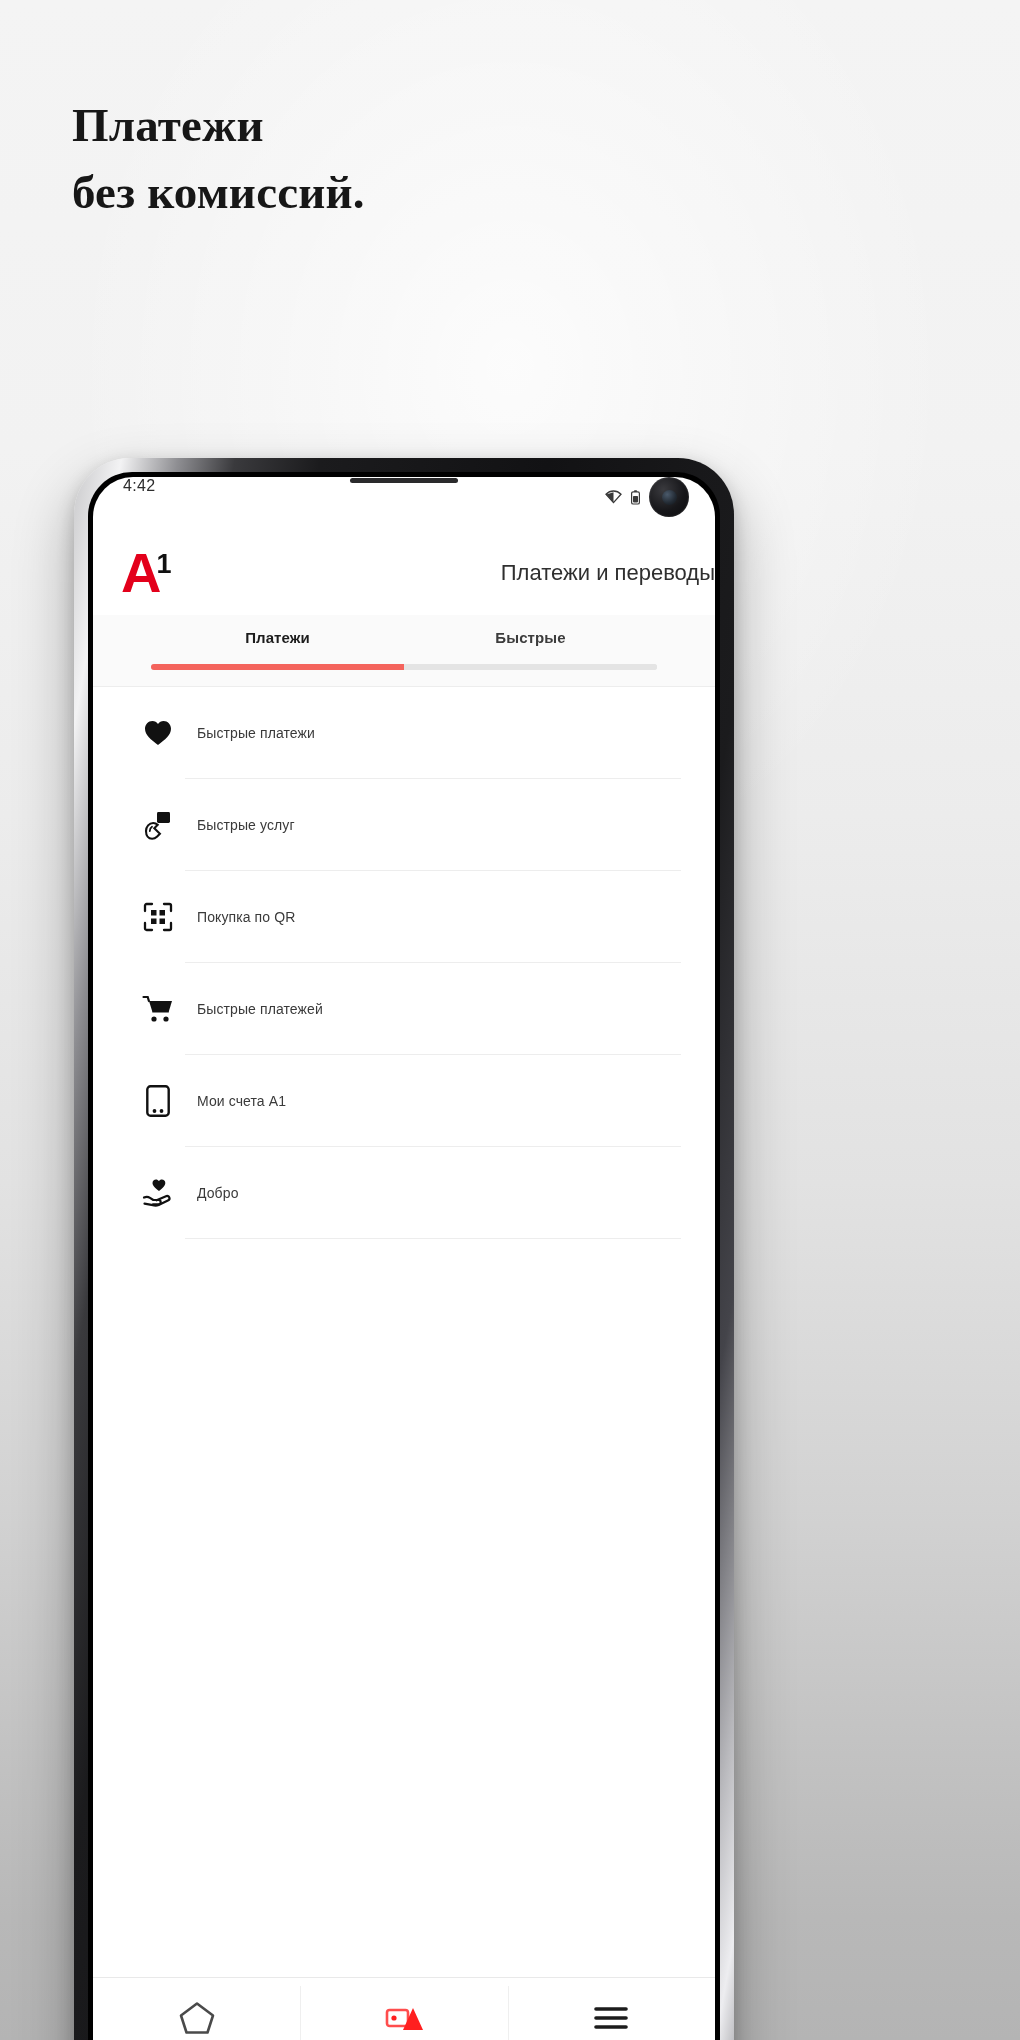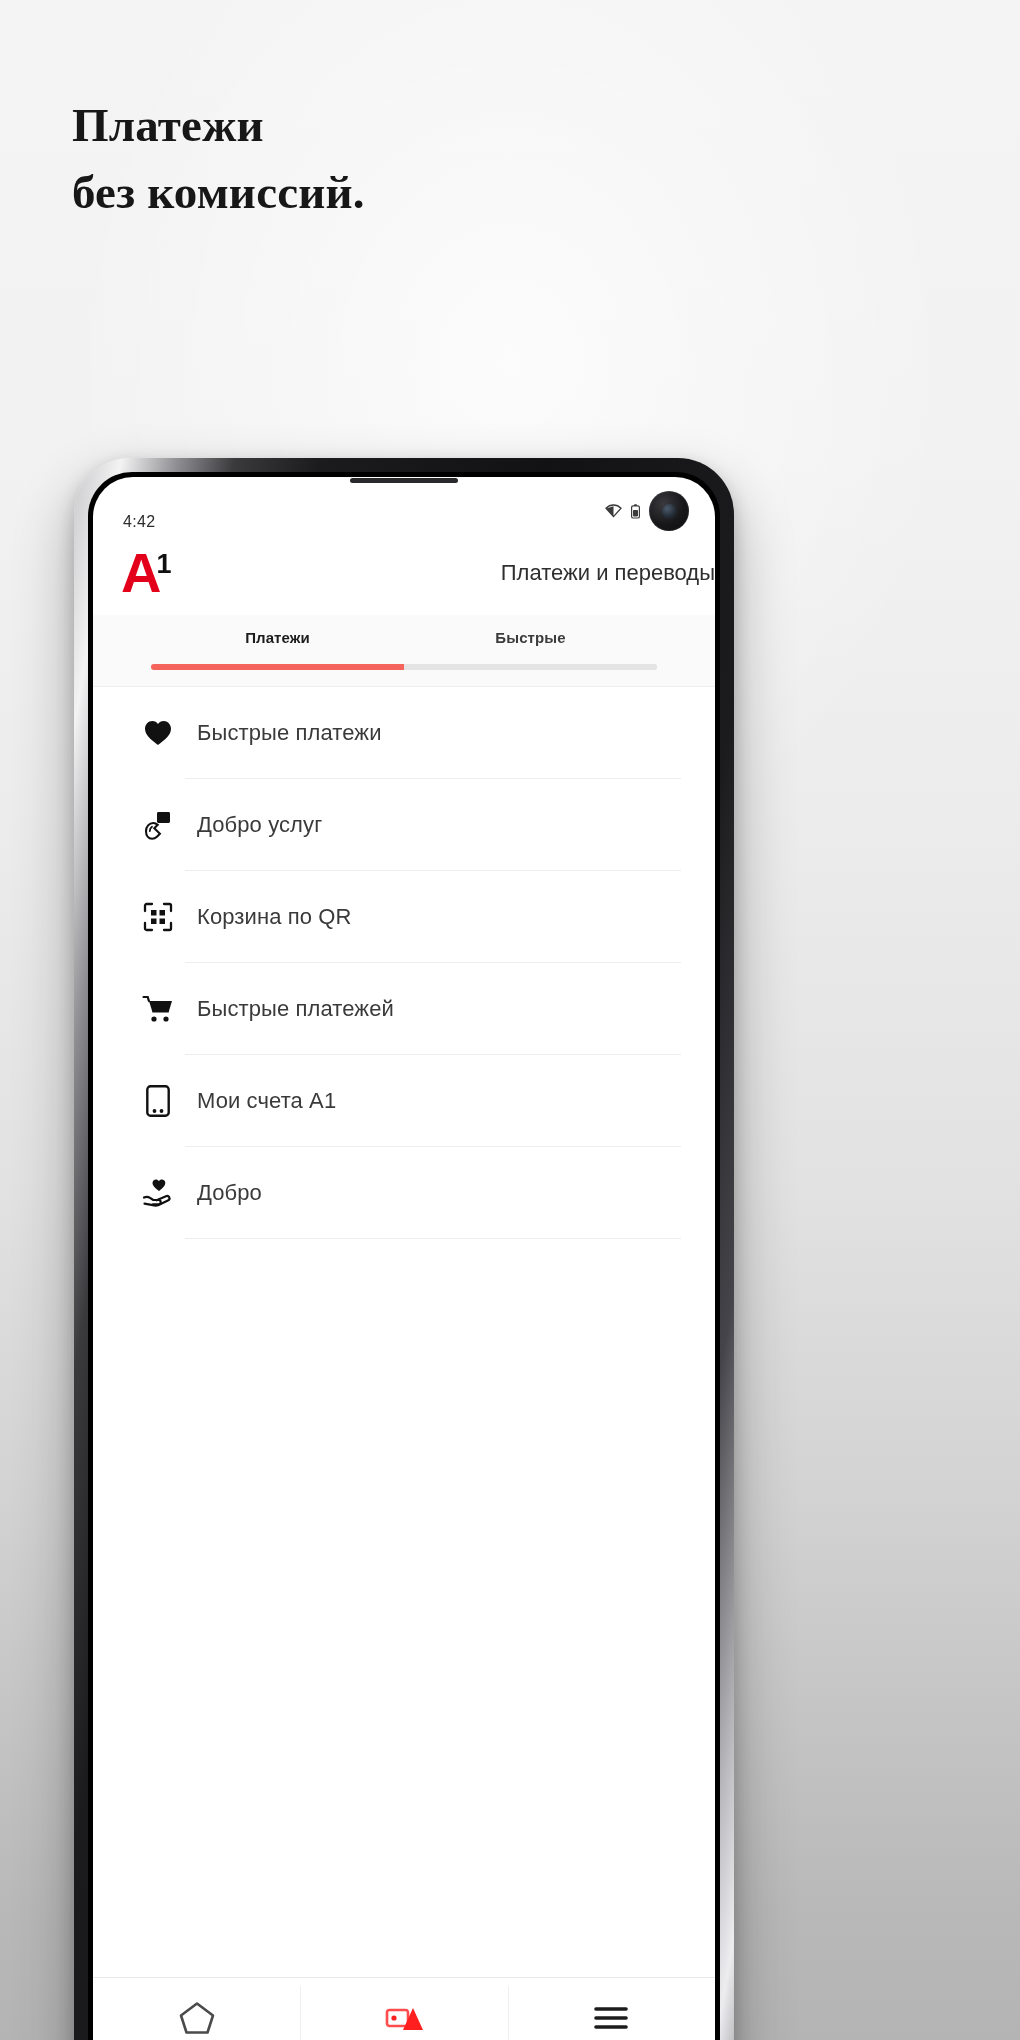--- a/index.html
+++ b/index.html
@@ -65,21 +65,21 @@
   .speaker{
     position:absolute;left:50%;top:6px;transform:translateX(-50%);
     width:108px;height:5px;border-radius:3px;
     background:#2a2a2c;
     z-index:30;
   }
 
   
   .statusbar{
     height:54px;flex:0 0 54px;
-    display:flex;align-items:flex-end;justify-content:space-between;
+    display:flex;align-items:flex-start;justify-content:space-between;
     padding:0 26px 0 30px;
     position:relative;
   }
   .sb-time{
     font-size:16px;color:#2d2d2d;font-weight:400;letter-spacing:.3px;
   }
   .sb-right{display:flex;align-items:center;gap:9px;}
   .sb-icon{display:block;}
   .camera-hole{
     width:40px;height:40px;border-radius:50%;
@@ -169,21 +169,21 @@
   }
   .list-row .sep{
     position:absolute;left:92px;right:34px;bottom:0;height:1px;background:#ededed;
   }
   .row-ico{
     flex:0 0 54px;
     display:flex;align-items:center;justify-content:center;
     color:#111;
   }
   .row-label{
-    font-size:22px;color:#3a3a3a;
+    font-size:14px;color:#3a3a3a;
     margin-left:12px;
     letter-spacing:.1px;
   }
 
   
   .bottomnav{
     flex:0 0 120px;
     border-top:1px solid #e9e9e9;
     display:flex;
     background:#fff;
@@ -262,40 +262,40 @@
         </div>
 
         <div class="list-row">
           <span class="row-ico">
             <svg width="30" height="30" viewBox="0 0 30 30">
               <rect x="14" y="2" width="13" height="11" rx="1.4" fill="#111"></rect>
               <path d="M3 21c0-4.4 3.2-8 7.2-8 1.8 0 3.3.7 4.5 1.8l-3.4 3.4 5.6 5.6-3 3c-1.3 1.3-3 2-4.8 2C5.4 28.8 3 25.7 3 21z" fill="none" stroke="#111" stroke-width="2.1"></path>
               <path d="M9 16.8c-1.4.9-2.2 2.4-2.2 4.2" fill="none" stroke="#111" stroke-width="1.8" stroke-linecap="round"></path>
             </svg>
           </span>
-          <span class="row-label">Добро услуг</span>
+          <span class="row-label">Быстрые услуг</span>
           <span class="sep"></span>
         </div>
 
         <div class="list-row">
           <span class="row-ico">
             <svg width="30" height="30" viewBox="0 0 30 30">
               <g fill="none" stroke="#111" stroke-width="2.3" stroke-linecap="round">
                 <path d="M2 9V3.6C2 2.7 2.7 2 3.6 2H9"></path>
                   <path d="M21 2h5.4c.9 0 1.6.7 1.6 1.6V9"></path>
                 <path d="M28 21v5.4c0 .9-.7 1.6-1.6 1.6H21"></path>
                   <path d="M9 28H3.6C2.7 28 2 27.3 2 26.4V21"></path>
               </g>
               <rect x="8" y="8" width="5.5" height="5.5" fill="#111"></rect>
               <rect x="16.5" y="8" width="5.5" height="5.5" fill="#111"></rect>
               <rect x="8" y="16.5" width="5.5" height="5.5" fill="#111"></rect>
               <rect x="16.5" y="16.5" width="5.5" height="5.5" fill="#111"></rect>
             </svg>
           </span>
-          <span class="row-label">Корзина по QR</span>
+          <span class="row-label">Покупка по QR</span>
           <span class="sep"></span>
         </div>
 
         <div class="list-row">
           <span class="row-ico">
             <svg width="32" height="28" viewBox="0 0 32 28">
               <path d="M1.5 2h4.2l1.2 4" fill="none" stroke="#111" stroke-width="2.2" stroke-linecap="round"></path>
               <path d="M7 6h23l-3.2 10.5H10.3z" fill="#111"></path>
               <path d="M10.3 16.5h16.5" fill="none" stroke="#111" stroke-width="2"></path>
               <circle cx="12" cy="24" r="2.6" fill="#111"></circle>

